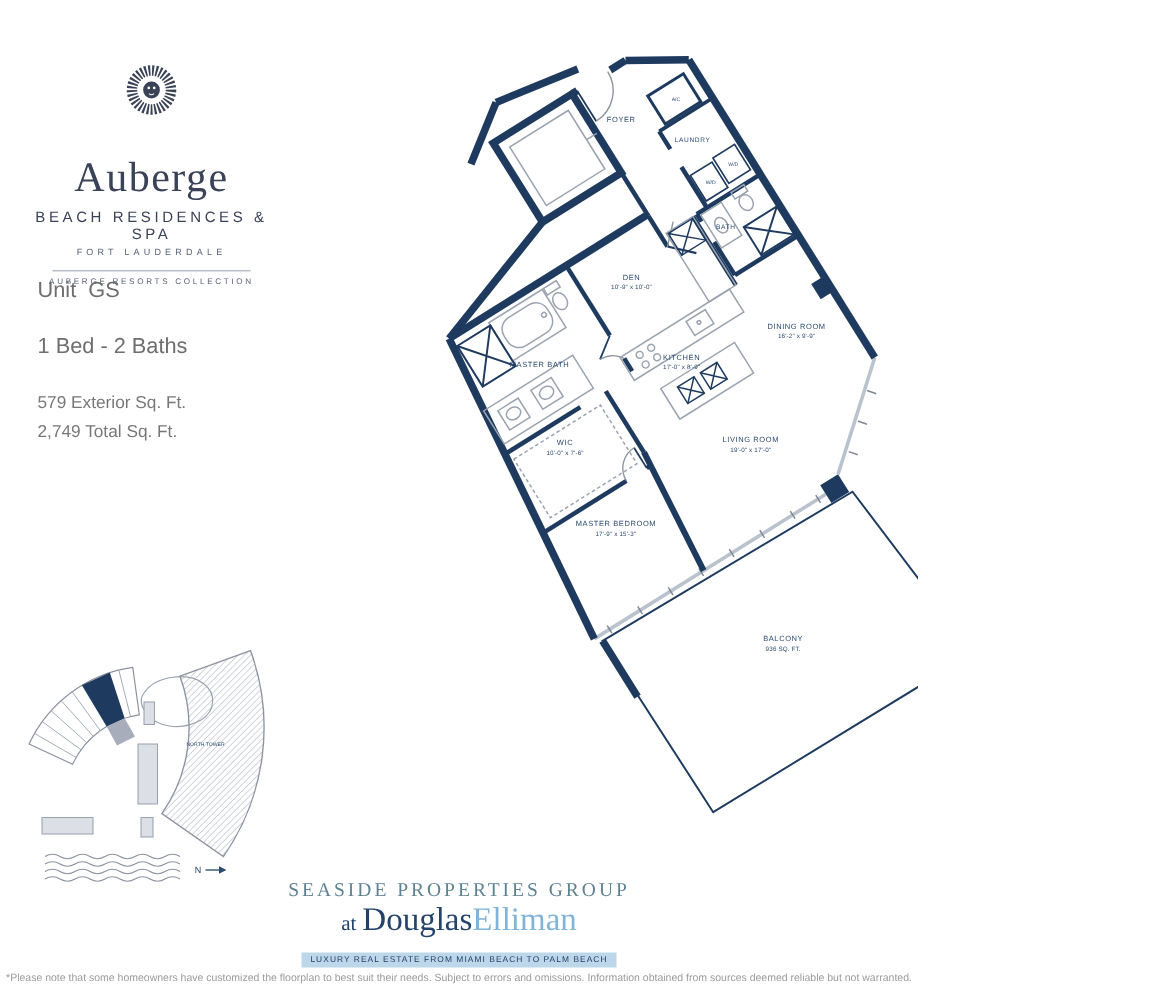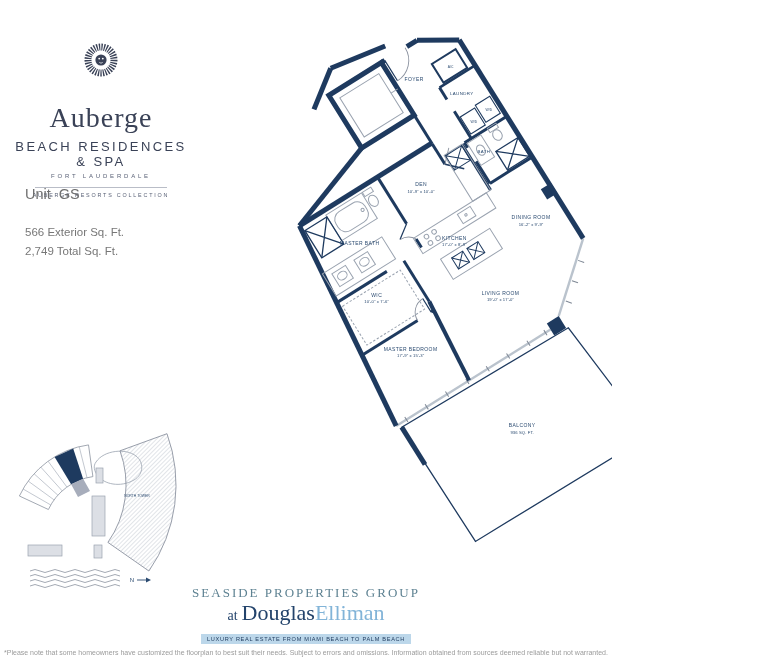--- a/index.html
+++ b/index.html
@@ -1,21 +1,21 @@
 <!DOCTYPE html>
 <html><head>
 <meta charset="utf-8">
 <style>
   html,body{margin:0;padding:0;background:#ffffff;}
   .page{position:relative;width:612px;height:664px;background:#ffffff;overflow:hidden;
         font-family:"Liberation Sans",sans-serif;}
   
   .logo{position:absolute;left:12px;top:26px;width:178px;text-align:center;color:#3a4257;}
   .logo .brand{font-family:"Liberation Serif",serif;font-size:28px;letter-spacing:1px;margin-top:2px;}
-  .logo .tagline{font-size:13px;letter-spacing:2.4px;margin-top:5px;color:#3a4257;}
+  .logo .tagline{font-size:10px;letter-spacing:2.4px;margin-top:5px;color:#3a4257;}
   .logo .loc{font-size:6px;letter-spacing:2.8px;margin-top:4px;color:#5a6277;}
   .logo .rule{border:0;border-top:1px solid #b9bdc7;width:132px;margin:8px auto 4px auto;}
   .logo .coll{font-size:5.4px;letter-spacing:1.8px;color:#5a6277;}
   
   .info{position:absolute;left:25px;top:186px;color:#6e6e6e;}
   .info .big{font-size:14.5px;margin-bottom:21px;white-space:pre;}
   .info .sqft{font-size:11.5px;line-height:19px;color:#777;}
   
   svg{position:absolute;overflow:visible;}
   .fp{left:278px;top:28px;}
@@ -51,22 +51,23 @@
     </svg>
     <div class="brand">Auberge</div>
     <div class="tagline">BEACH RESIDENCES &amp; SPA</div>
     <div class="loc">FORT LAUDERDALE</div>
     <hr class="rule">
     <div class="coll">AUBERGE RESORTS COLLECTION</div>
   </div>
 
   <div class="info">
     <div class="big">Unit  GS</div>
+    <div class="big">1 Bed - 2 Baths</div>
     <div class="sqft">
-      <div>566 Exterior Sq. Ft.</div>
+      <div>579 Exterior Sq. Ft.</div>
       <div>2,749 Total Sq. Ft.</div>
     </div>
   </div>
 
   <svg class="fp" width="424" height="556" viewBox="0 0 424 556">
     <g transform="translate(-34,120.4) rotate(-32)">
 
       <g>
         <path d="M-14,320 L180,324 L192,458 L-12,456 Z" fill="none" stroke="#1e3a5f" stroke-width="1.3"></path>
         <path d="M-14,320 L-14,364" stroke="#1e3a5f" stroke-width="5" fill="none"></path>

